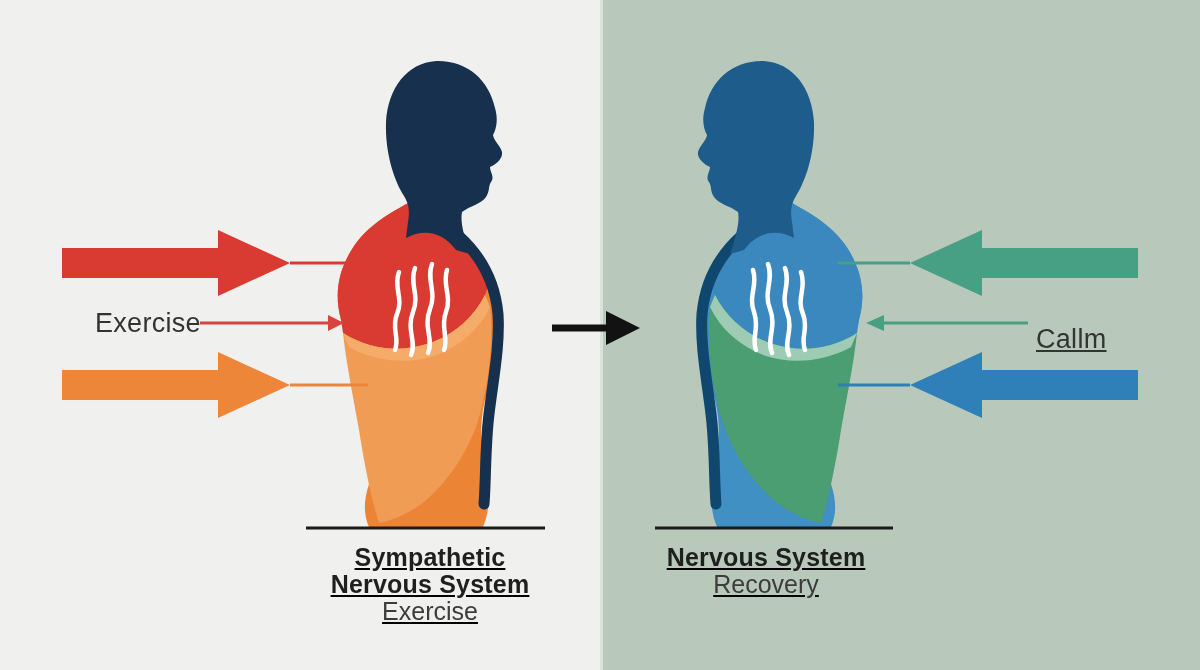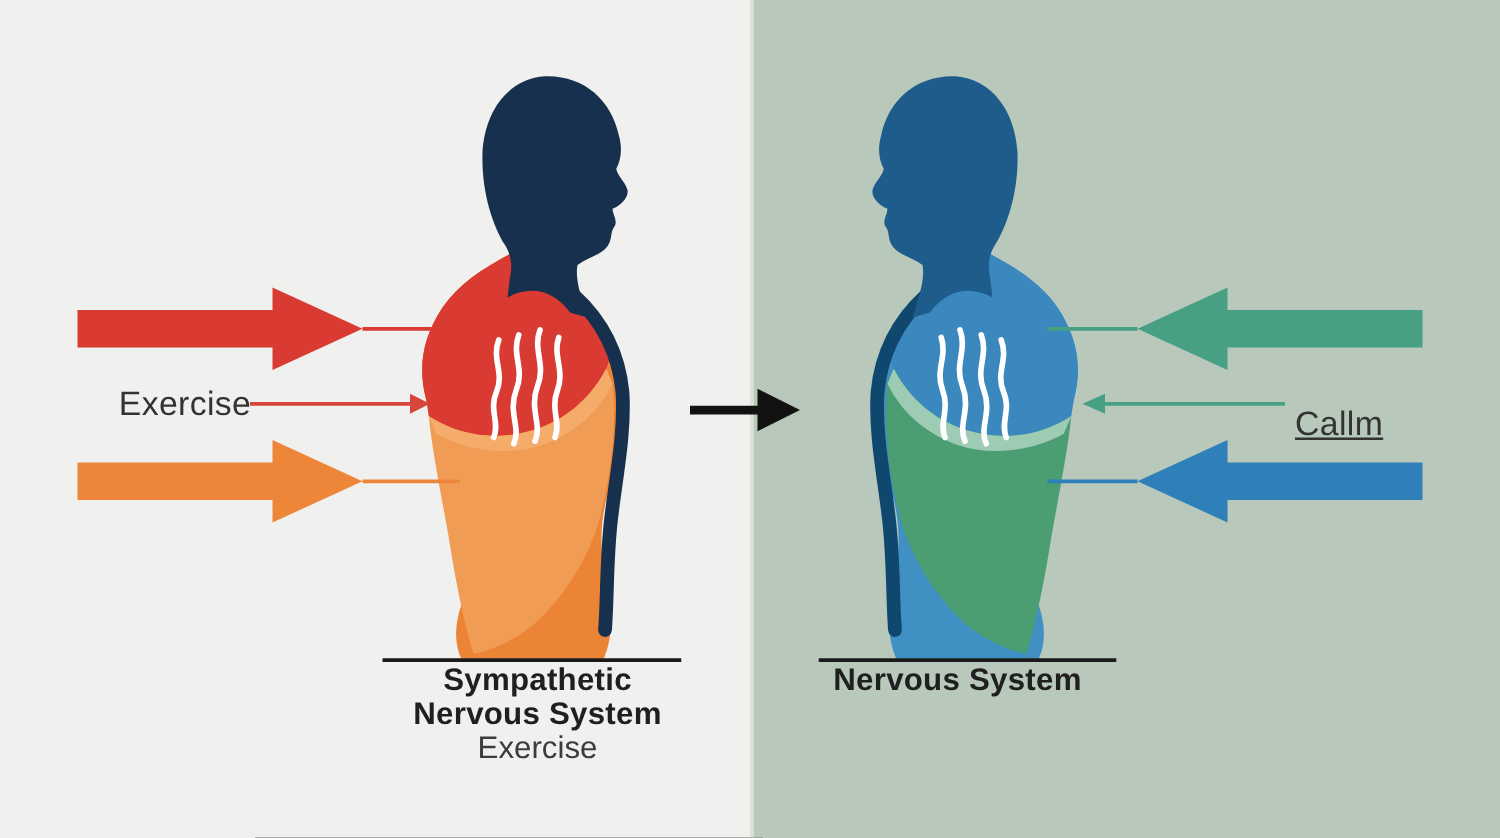--- a/index.html
+++ b/index.html
@@ -9,21 +9,21 @@
   }
   .panel{position:absolute;top:0;height:670px;}
   .panel.left{left:0;width:600px;}
   .panel.right{left:600px;width:600px;}
   .divider-band{position:absolute;top:0;left:600px;width:3px;height:670px;opacity:.85;}
   .art{position:absolute;inset:0;z-index:1;}
   .txt{position:absolute;z-index:2;}
   .side-label{
     font-size:27px;color:#333;letter-spacing:.3px;white-space:nowrap;
   }
-  .caption{position:absolute;top:531px;width:300px;text-align:center;z-index:2;}
+  .caption{position:absolute;top:544px;width:300px;text-align:center;z-index:2;text-decoration:underline;}
   .caption .b{font-weight:bold;font-size:25px;line-height:27px;color:#1f1f1f;letter-spacing:.2px;}
   .caption .s{font-weight:400;font-size:25px;line-height:27px;color:#3c3c3c;}
 </style>
 </head>
 <body>
 
 <div class="stage">
 
   <div class="panel left" style="background:#f0f0ee"></div>
   <div class="panel right" style="background:#b8c9bb"></div>
@@ -88,15 +88,16 @@
   <div class="txt side-label" style="left:1036px;top:324px;text-decoration:underline;">Callm</div>
 
   <div class="caption" style="left:280px;">
     <div class="b">Sympathetic</div>
     <div class="b">Nervous System</div>
     <div class="s">Exercise</div>
   </div>
 
   <div class="caption" style="left:616px;">
     <div class="b">Nervous System</div>
+    <div class="s">Recovery</div>
   </div>
 
 </div>
 
 </body></html>

